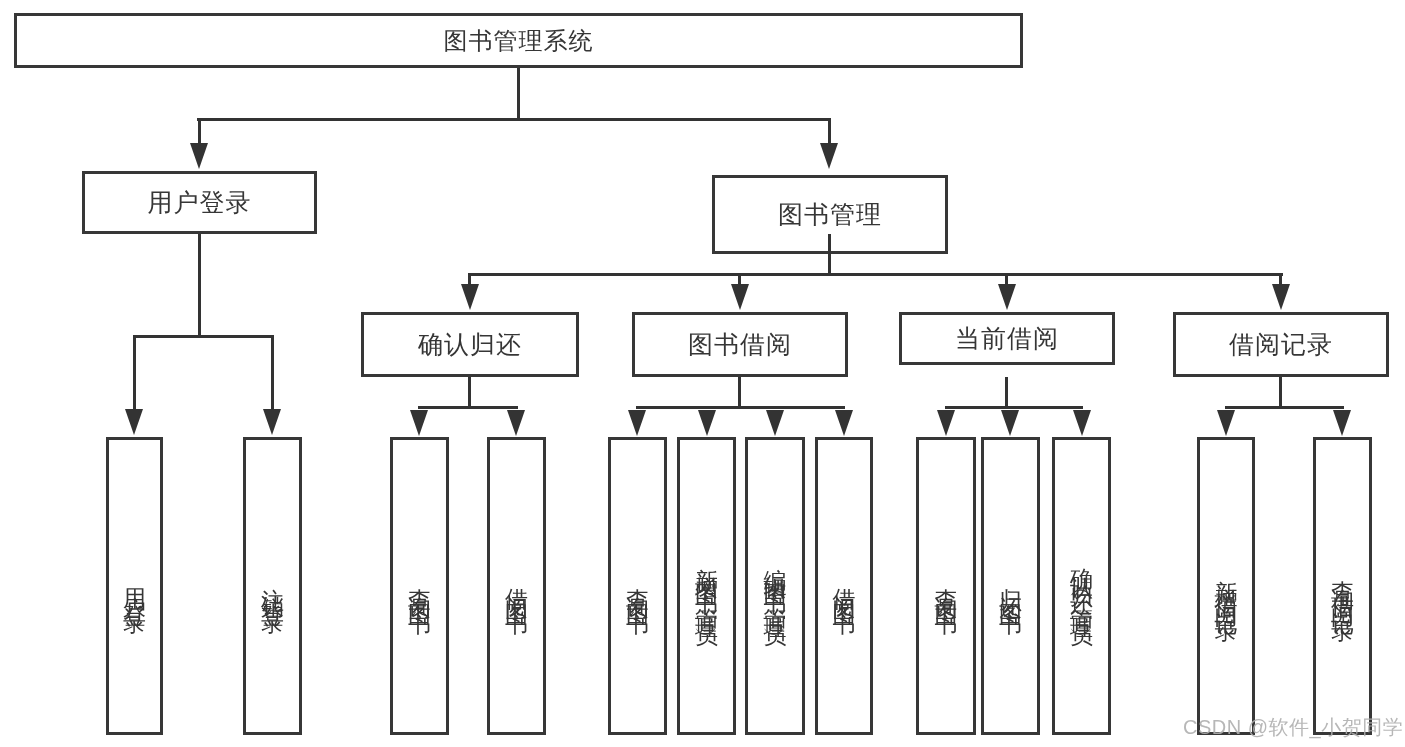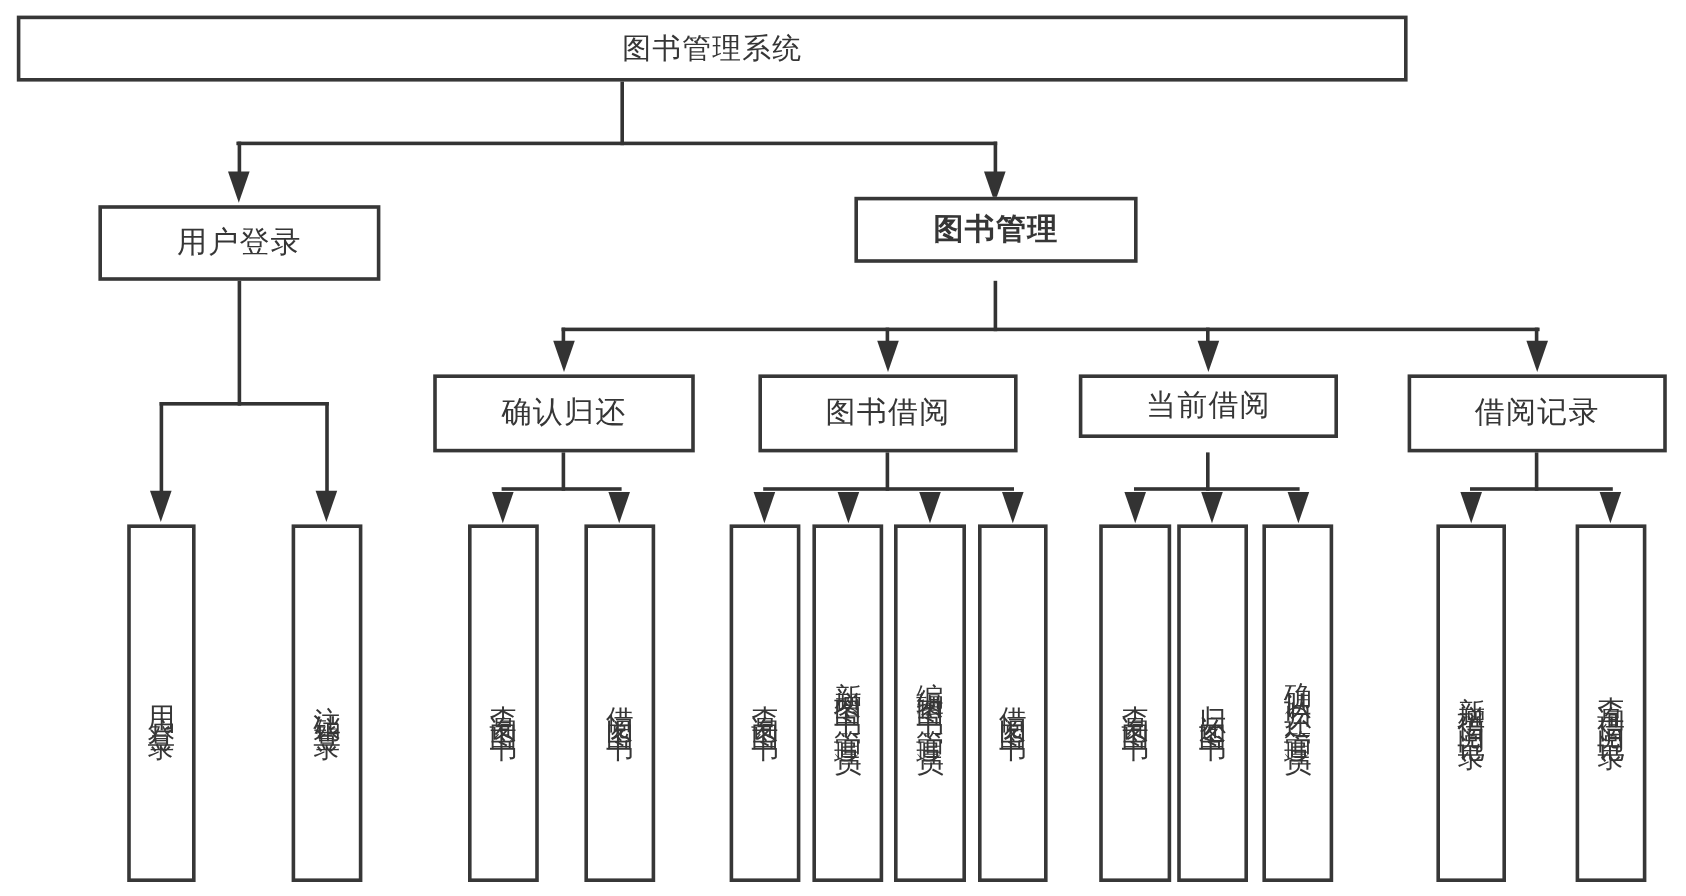--- a/index.html
+++ b/index.html
@@ -61,35 +61,35 @@
     color: rgba(175, 175, 175, 0.9);
     white-space: nowrap;
     z-index: 5;
   }
 </style>
 </head>
 <body>
 
 <div class="canvas">
 
-  <div class="box" style="left:14px; top:13px; width:1159px; height:55px;">
+  <div class="box" style="left:14px; top:13px; width:1009px; height:55px;">
     <span class="hlabel">图书管理系统</span>
   </div>
 
   <div class="vline" style="left:517px; top:68px; width:3px; height:53px;"></div>
   <div class="hline" style="left:197px; top:118px; width:634px; height:3px;"></div>
   <div class="vline" style="left:198px; top:118px; width:3px; height:30px;"></div>
   <div class="arrow" style="left:190px; top:143px;"></div>
   <div class="vline" style="left:828px; top:118px; width:3px; height:30px;"></div>
   <div class="arrow" style="left:820px; top:143px;"></div>
 
   <div class="box" style="left:82px; top:171px; width:235px; height:63px;">
     <span class="hlabel lvl2">用户登录</span>
   </div>
-  <div class="box" style="left:712px; top:164px; width:236px; height:55px;font-weight:bold;">
+  <div class="box" style="left:712px; top:175px; width:236px; height:79px;">
     <span class="hlabel lvl2">图书管理</span>
   </div>
 
   <div class="vline" style="left:198px; top:234px; width:3px; height:104px;"></div>
   <div class="hline" style="left:133px; top:335px; width:141px; height:3px;"></div>
   <div class="vline" style="left:133px; top:335px; width:3px; height:78px;"></div>
   <div class="arrow" style="left:125px; top:409px;"></div>
   <div class="vline" style="left:271px; top:335px; width:3px; height:78px;"></div>
   <div class="arrow" style="left:263px; top:409px;"></div>
 
@@ -177,14 +177,15 @@
     <span class="vlabel">确认归还（管理员）</span>
   </div>
 
   <div class="box" style="left:1197px; top:437px; width:58px; height:298px;">
     <span class="vlabel">新增借阅记录</span>
   </div>
   <div class="box" style="left:1313px; top:437px; width:59px; height:298px;">
     <span class="vlabel">查询借阅记录</span>
   </div>
 
+  <div class="watermark">CSDN @软件_小贺同学</div>
 
 </div>
 
 </body></html>

